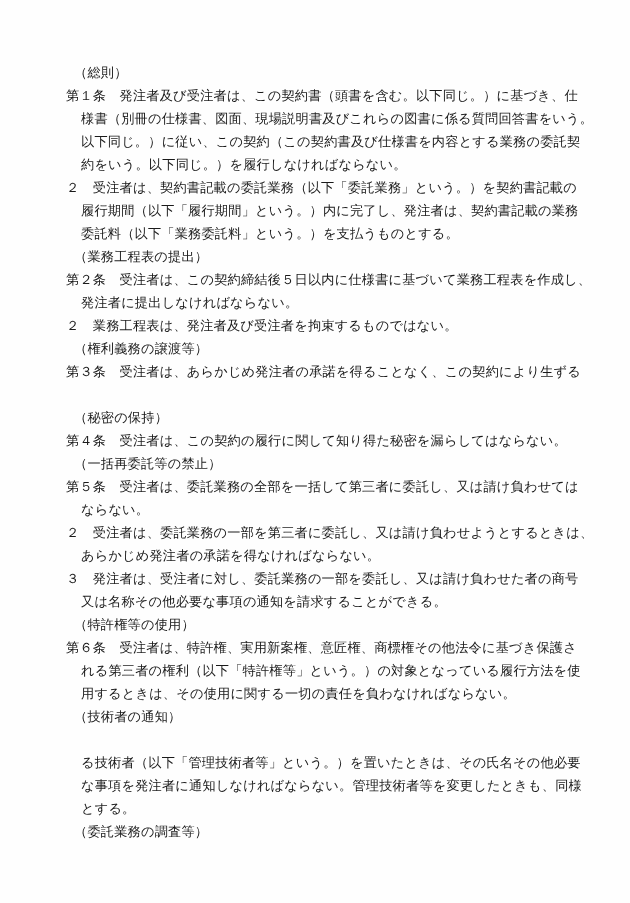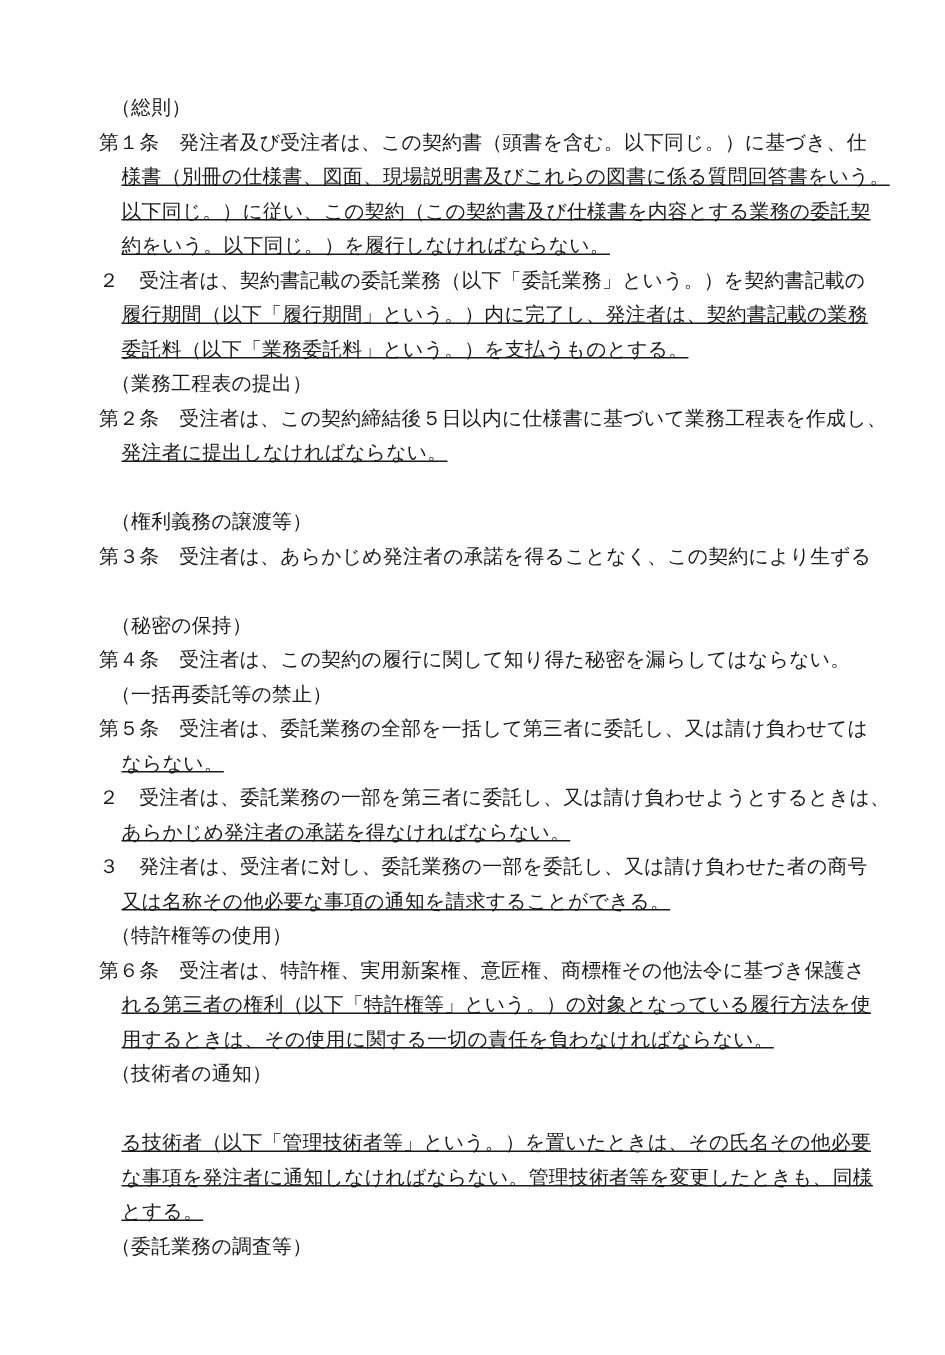--- a/index.html
+++ b/index.html
@@ -8,37 +8,38 @@
       font-family: "DejaVu Serif", "Liberation Serif", serif;
       color: #1a1a1a;
     }
     .page { position: absolute; left: 0; top: 0; width: 630px; height: 903px; background: #fefefe; padding-left: 20px; }
     .line {
       position: absolute; left: 0; white-space: nowrap;
       font-size: 13.2px; line-height: 18px; letter-spacing: 0.2px;
     }
     .heading { left: 74px; }
     .article { left: 66px; text-align: center; }
-    .cont { left: 81px; text-decoration: underline; }
+    .cont { left: 81px; }
   </style>
 </head>
 <body>
 
 <div class="page">
   <div class="line heading" style="top:64px">（総則）</div>
   <div class="line article" style="top:87px">第１条　発注者及び受注者は、この契約書（頭書を含む。以下同じ。）に基づき、仕</div>
   <div class="line cont" style="top:110px">様書（別冊の仕様書、図面、現場説明書及びこれらの図書に係る質問回答書をいう。</div>
   <div class="line cont" style="top:133px">以下同じ。）に従い、この契約（この契約書及び仕様書を内容とする業務の委託契</div>
   <div class="line cont" style="top:156px">約をいう。以下同じ。）を履行しなければならない。</div>
   <div class="line article" style="top:179px">２　受注者は、契約書記載の委託業務（以下「委託業務」という。）を契約書記載の</div>
   <div class="line cont" style="top:202px">履行期間（以下「履行期間」という。）内に完了し、発注者は、契約書記載の業務</div>
   <div class="line cont" style="top:225px">委託料（以下「業務委託料」という。）を支払うものとする。</div>
   <div class="line heading" style="top:248px">（業務工程表の提出）</div>
   <div class="line article" style="top:271px">第２条　受注者は、この契約締結後５日以内に仕様書に基づいて業務工程表を作成し、</div>
   <div class="line cont" style="top:294px">発注者に提出しなければならない。</div>
+  <div class="line article" style="top:317px">２　業務工程表は、発注者及び受注者を拘束するものではない。</div>
   <div class="line heading" style="top:340px">（権利義務の譲渡等）</div>
   <div class="line article" style="top:363px">第３条　受注者は、あらかじめ発注者の承諾を得ることなく、この契約により生ずる</div>
   <div class="line heading" style="top:409px">（秘密の保持）</div>
   <div class="line article" style="top:432px">第４条　受注者は、この契約の履行に関して知り得た秘密を漏らしてはならない。</div>
   <div class="line heading" style="top:455px">（一括再委託等の禁止）</div>
   <div class="line article" style="top:478px">第５条　受注者は、委託業務の全部を一括して第三者に委託し、又は請け負わせては</div>
   <div class="line cont" style="top:501px">ならない。</div>
   <div class="line article" style="top:524px">２　受注者は、委託業務の一部を第三者に委託し、又は請け負わせようとするときは、</div>
   <div class="line cont" style="top:547px">あらかじめ発注者の承諾を得なければならない。</div>
   <div class="line article" style="top:570px">３　発注者は、受注者に対し、委託業務の一部を委託し、又は請け負わせた者の商号</div>

